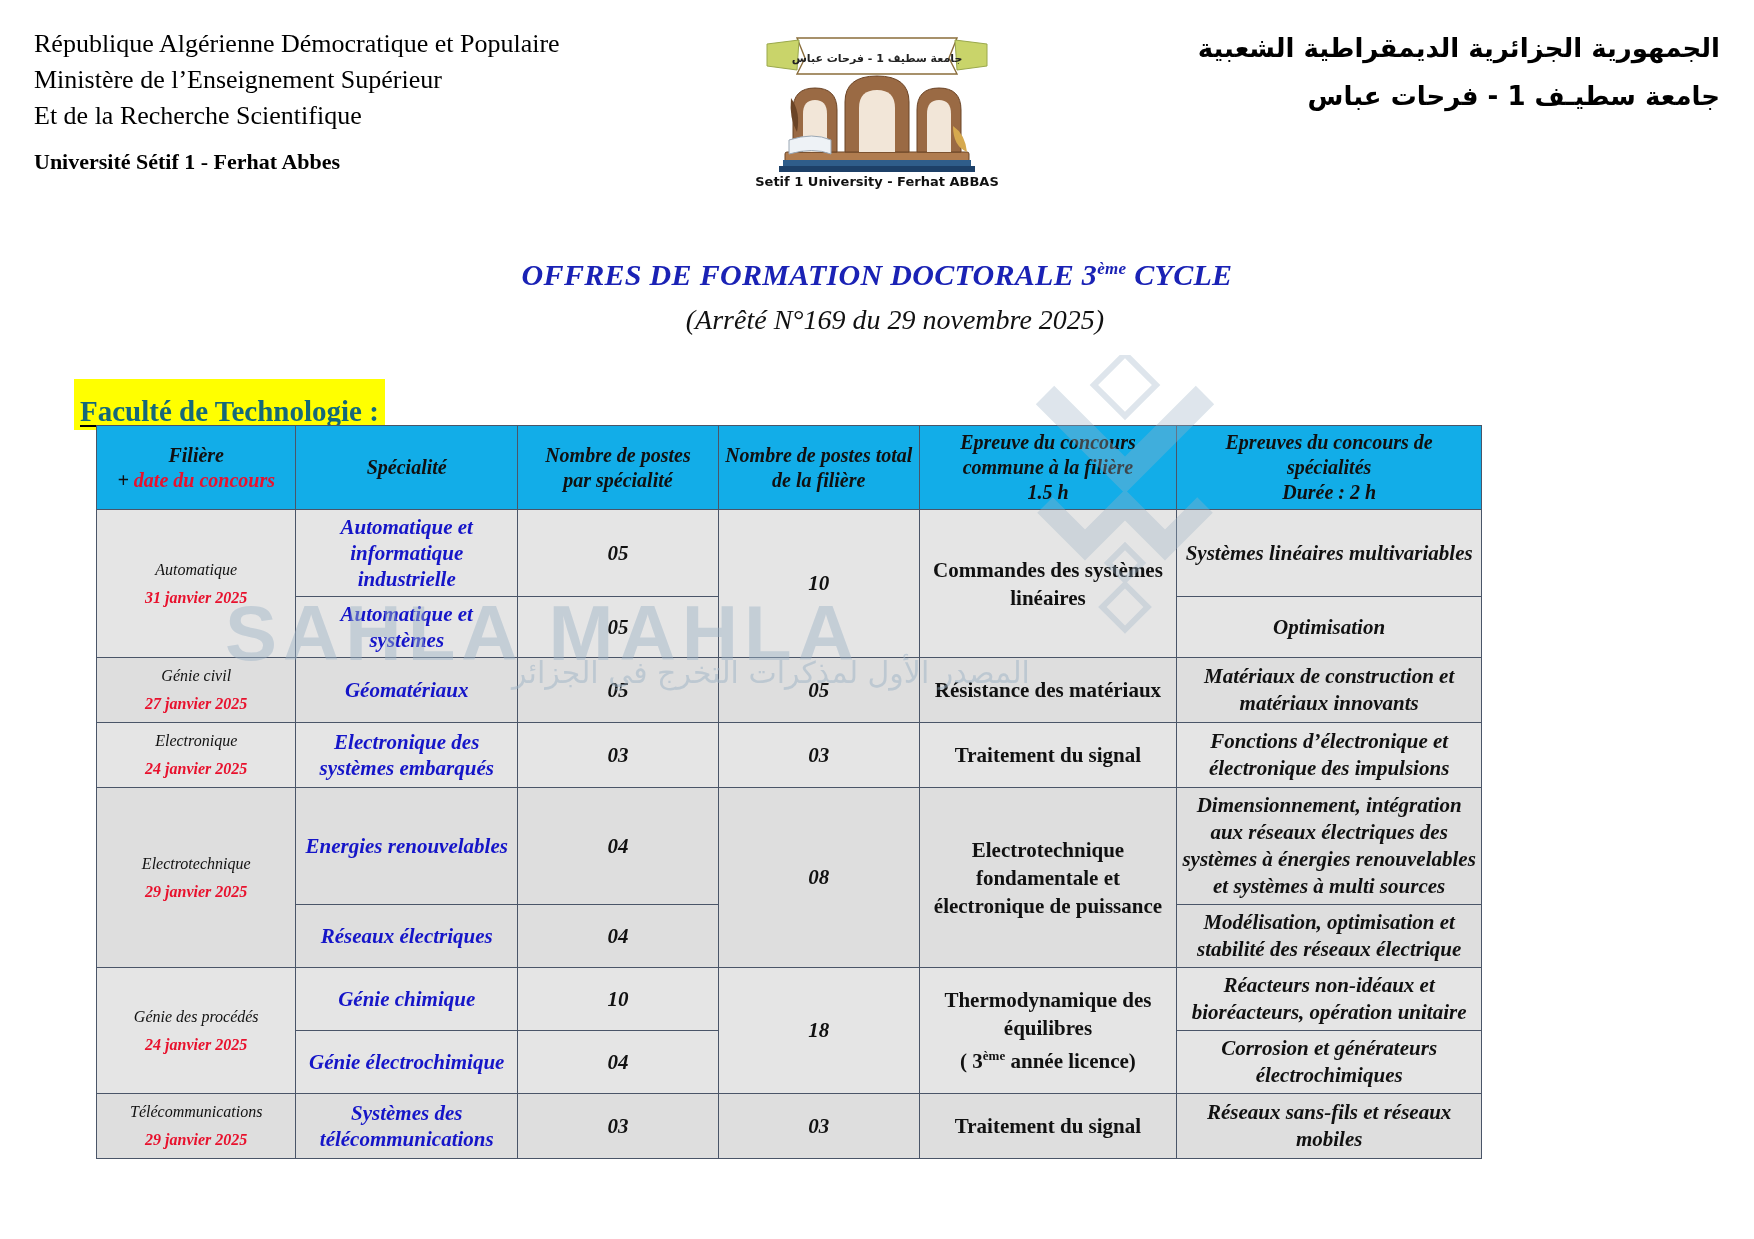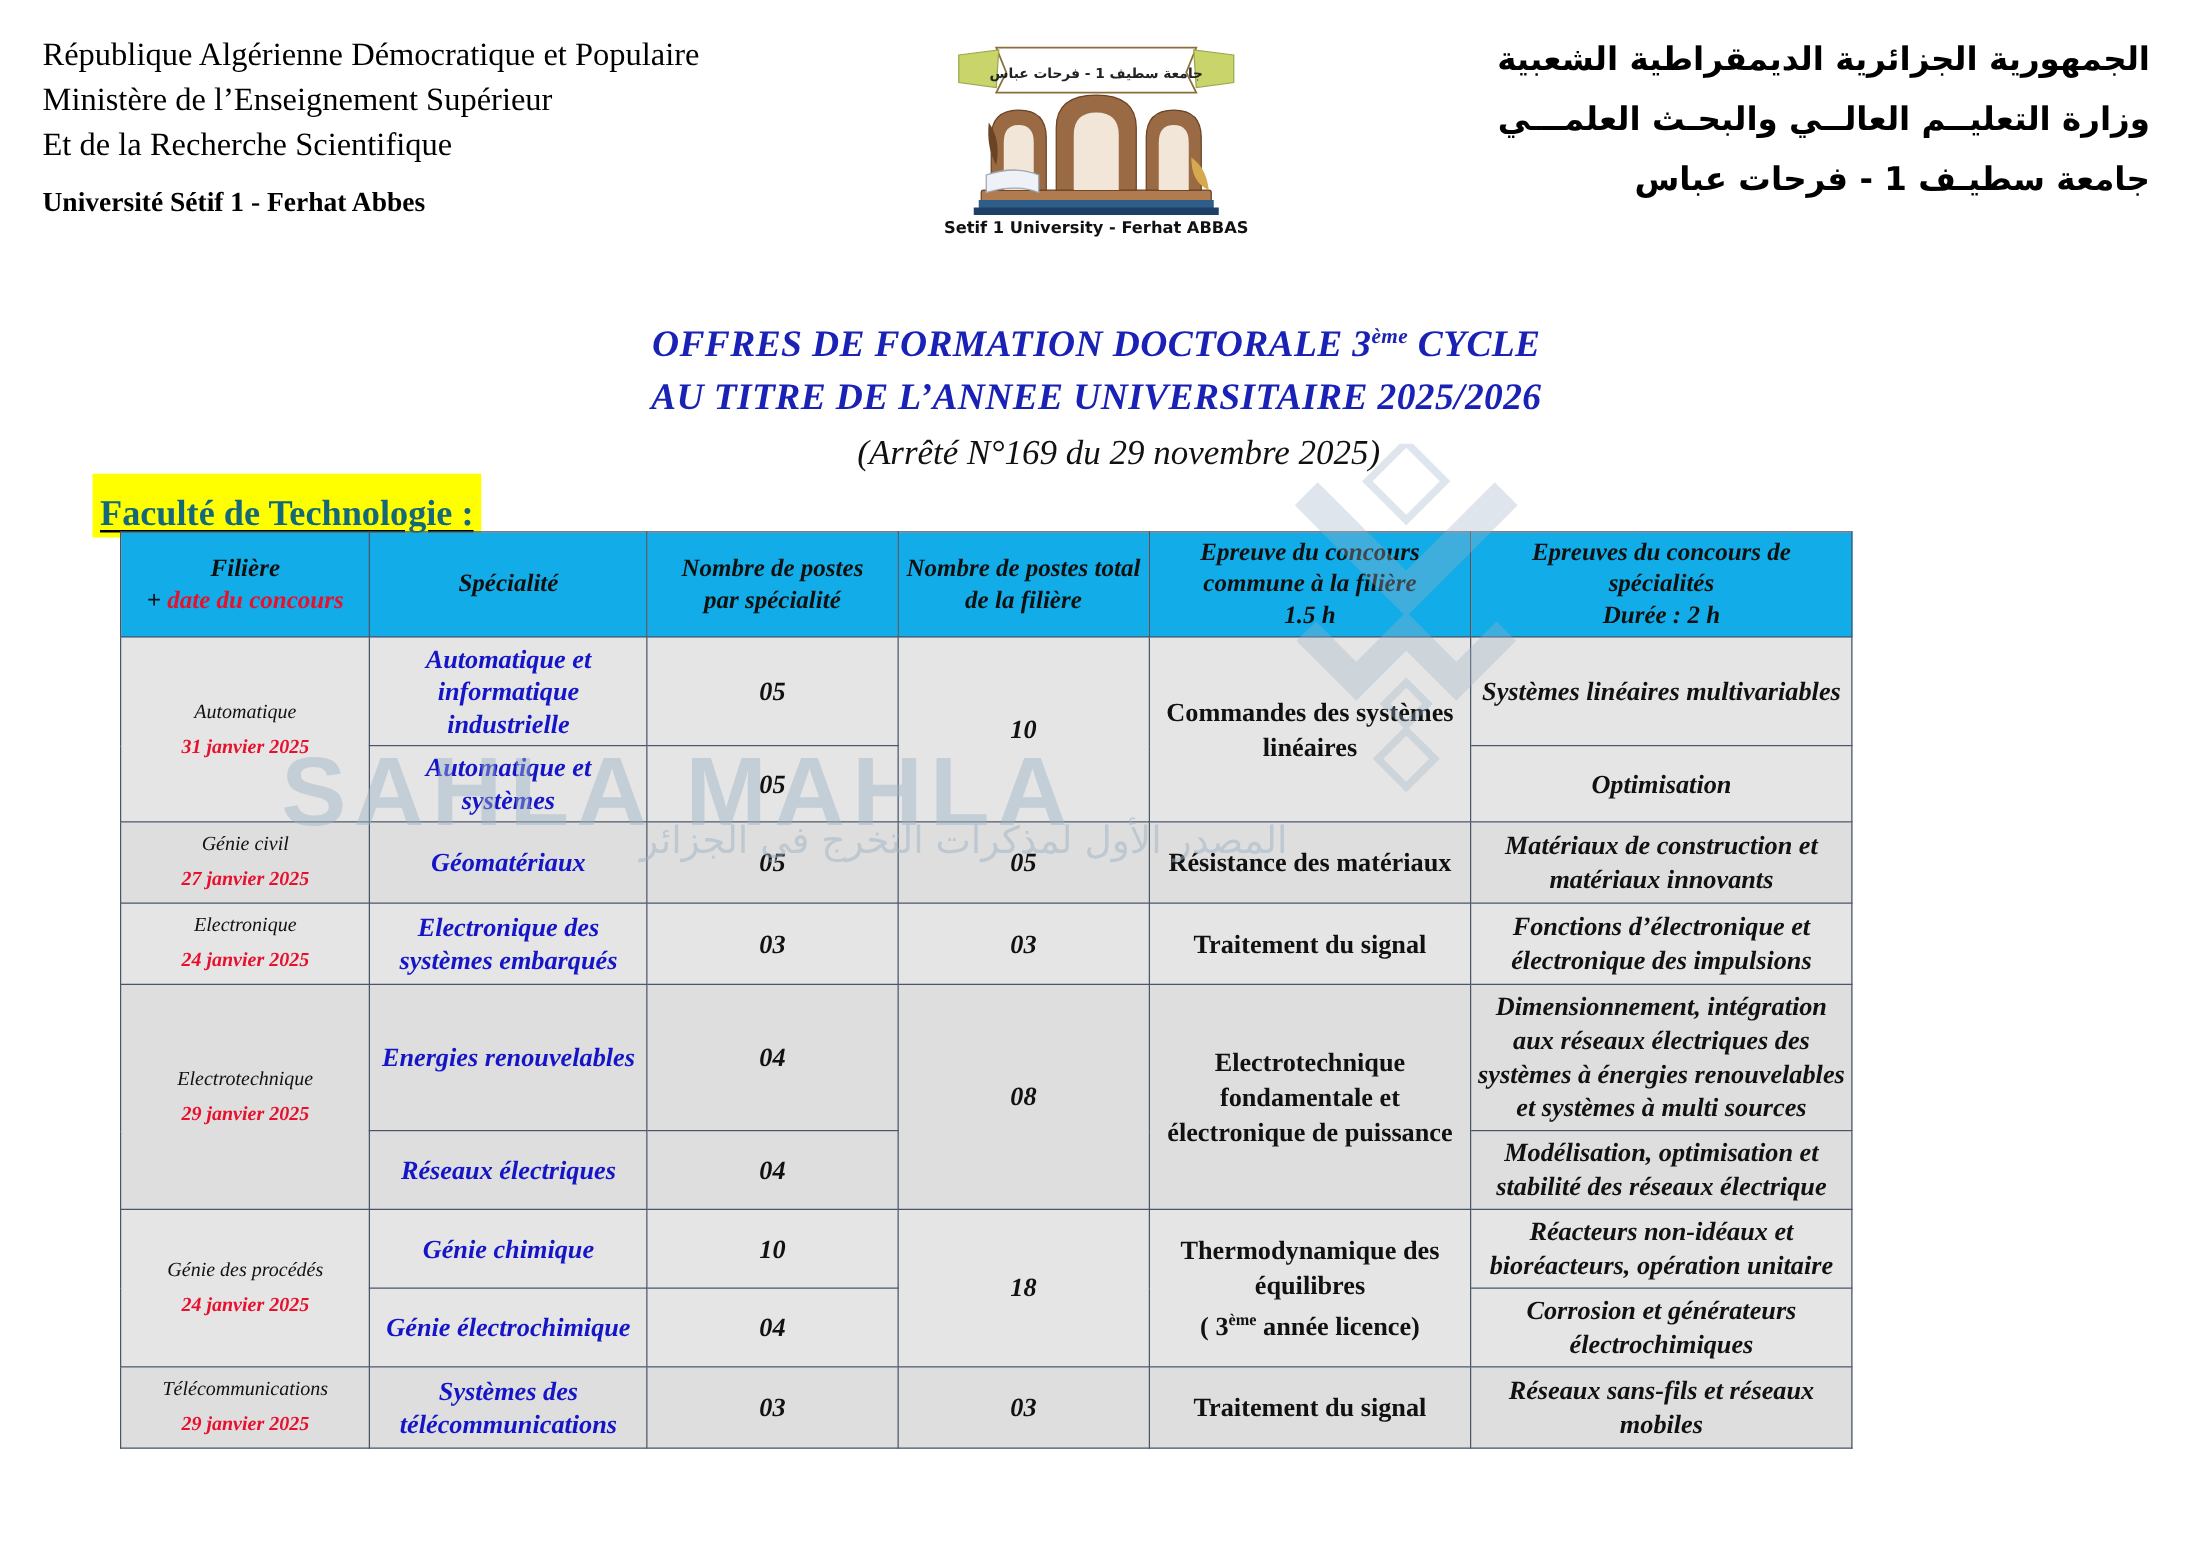--- a/index.html
+++ b/index.html
@@ -230,30 +230,28 @@
 
       <path d="M64 84 Q74 98 70 118 Q62 104 64 84 Z" fill="#6b4426"></path>
 
       <path d="M226 112 q12 8 14 26 q-14 -6 -14 -26 Z" fill="#d6a94e"></path>
       <text x="150" y="172" font-family="DejaVu Sans, sans-serif" font-size="13" font-weight="bold" text-anchor="middle" fill="#111">Setif 1 University - Ferhat ABBAS</text>
     </svg>
   </div>
 
   <div class="hdr-right">
     <div class="ln">الجمهورية الجزائرية الديمقراطية الشعبية</div>
-    <div class="ln">وزارة التعليــم العالــي والبحـث العلمـــي</div>
     <div class="ln">جامعة سطيـف 1 - فرحات عباس</div>
   </div>
 </div>
 
 <div class="title-block">
   <div class="title-line">
     <span>OFFRES DE FORMATION DOCTORALE 3</span><sup>ème</sup><span> CYCLE</span>
   </div>
-  <div class="title-line">AU TITRE DE L’ANNEE UNIVERSITAIRE 2025/2026</div>
   <div class="title-sub">(Arrêté N°169 du 29 novembre 2025)</div>
 </div>
 
 <div class="faculty">Faculté de Technologie :</div>
 
 <div class="watermark">
   <div class="wm-text">SAHLA MAHLA</div>
   <div class="wm-ar">المصدر الأول لمذكرات التخرج في الجزائر</div>
   <svg class="wm-logo" width="280" height="300" viewBox="0 0 280 300">
     <g fill="none" stroke="#9db3c6" stroke-width="6">

